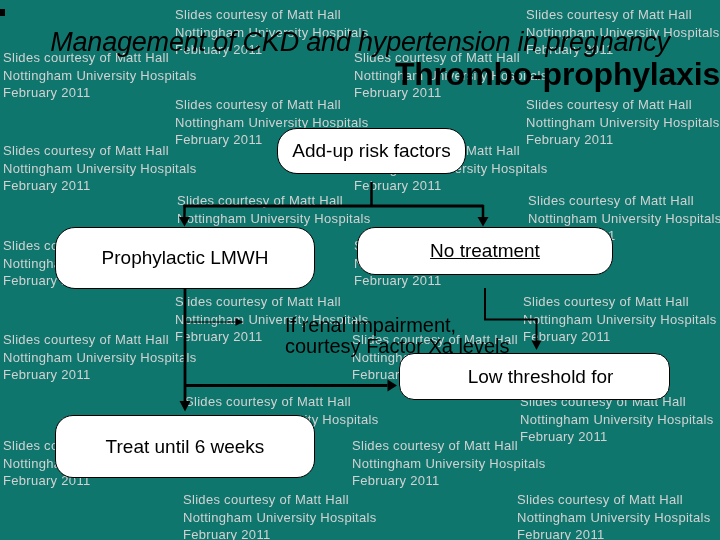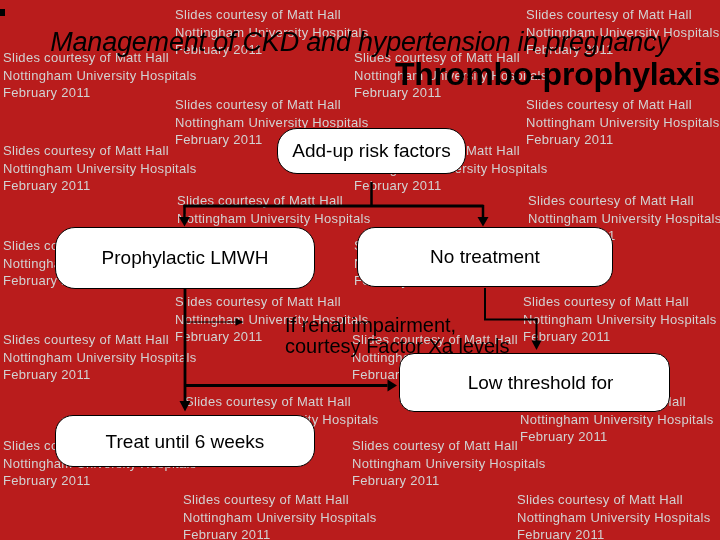--- a/index.html
+++ b/index.html
@@ -1,39 +1,39 @@
 <!DOCTYPE html>
 <html><head>
 <meta charset="utf-8">
 <style>
   html,body{margin:0;padding:0;background:#888;}
   .slide{
-    position:relative;width:720px;height:540px;background:#b91c1c;overflow:hidden;
+    position:relative;width:720px;height:540px;background:#0f766e;overflow:hidden;
     font-family:"Liberation Sans","DejaVu Sans",sans-serif;color:#000;
   }
   
   .wm-layer{position:absolute;inset:0;z-index:1;pointer-events:none;}
   .wm-block{position:absolute;font-size:13px;line-height:17.5px;white-space:nowrap;letter-spacing:.3px;}
   
   .connectors{position:absolute;left:0;top:0;z-index:2;pointer-events:none;}
   
   .title{position:absolute;top:27px;left:0;width:100%;text-align:center;
          font-size:27px;line-height:30px;z-index:3;letter-spacing:-.2px;font-style:italic;}
   .subtitle{position:absolute;top:60px;left:0;width:100%;text-align:right;
          font-size:32px;line-height:28px;font-weight:bold;z-index:3;letter-spacing:-.2px;}
   
   .box{position:absolute;background:#fff;border:1.6px solid #000;z-index:3;
        display:flex;flex-direction:column;align-items:center;justify-content:center;
        text-align:center;font-size:19px;line-height:22px;box-sizing:border-box;}
   .box span{white-space:nowrap;}
   .box-addup {left:277px;top:128px;width:189px;height:46px;border-radius:20px;}
   .box-lmwh  {left:55px; top:227px;width:260px;height:62px;border-radius:20px;}
-  .box-notx  {left:357px;top:227px;width:256px;height:60px;border-radius:18px;}
-  .box-lowthr{left:399px;top:353px;width:271px;height:59px;border-radius:15px;line-height:21.5px;padding-left:12px;}
-  .box-treat {left:55px; top:415px;width:260px;height:52px;border-radius:18px;line-height:23px;text-align:center;}
+  .box-notx  {left:357px;top:227px;width:256px;height:48px;border-radius:18px;text-decoration:underline;}
+  .box-lowthr{left:399px;top:353px;width:271px;height:47px;border-radius:15px;line-height:21.5px;padding-left:12px;}
+  .box-treat {left:55px; top:415px;width:260px;height:63px;border-radius:18px;line-height:23px;text-align:center;}
   
   .note{position:absolute;left:245px;top:315px;font-size:20px;line-height:20.5px;z-index:3;white-space:nowrap;margin-left:40px;}
   
   .edge-mark{position:absolute;left:0;top:9px;width:5px;height:7px;background:#000;z-index:3;}
 </style>
 </head>
 <body>
 
 <div class="slide">
 

